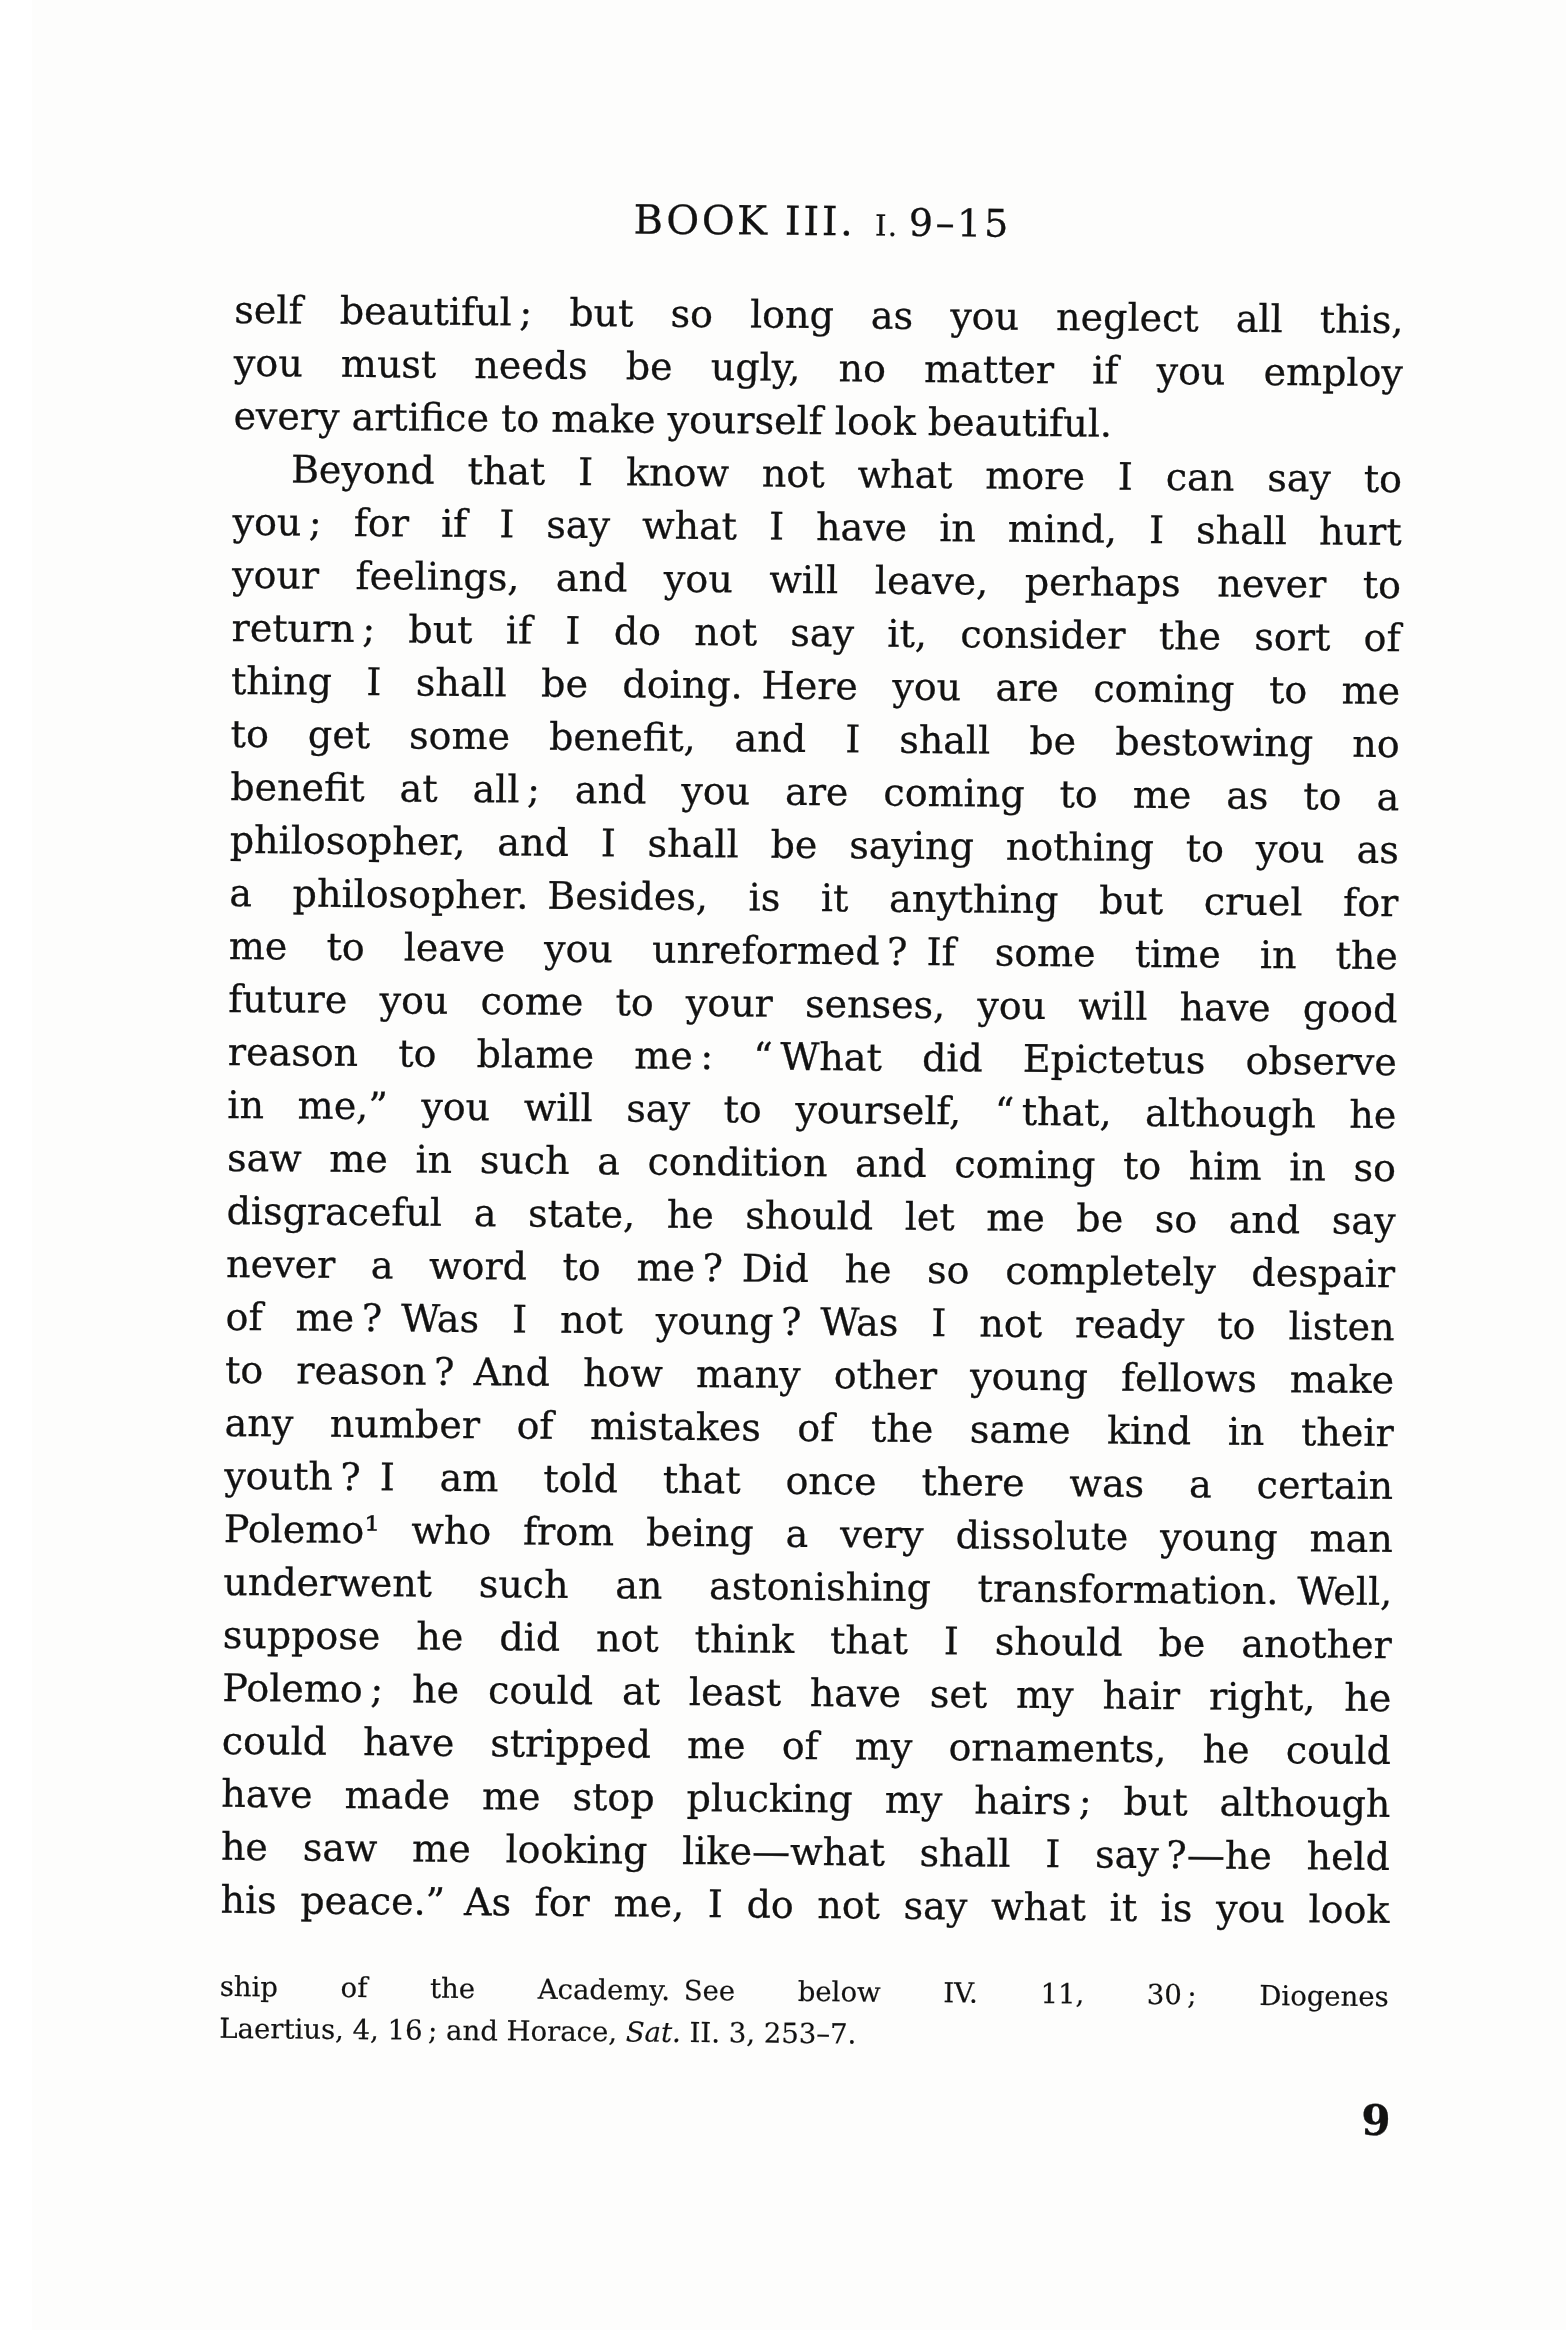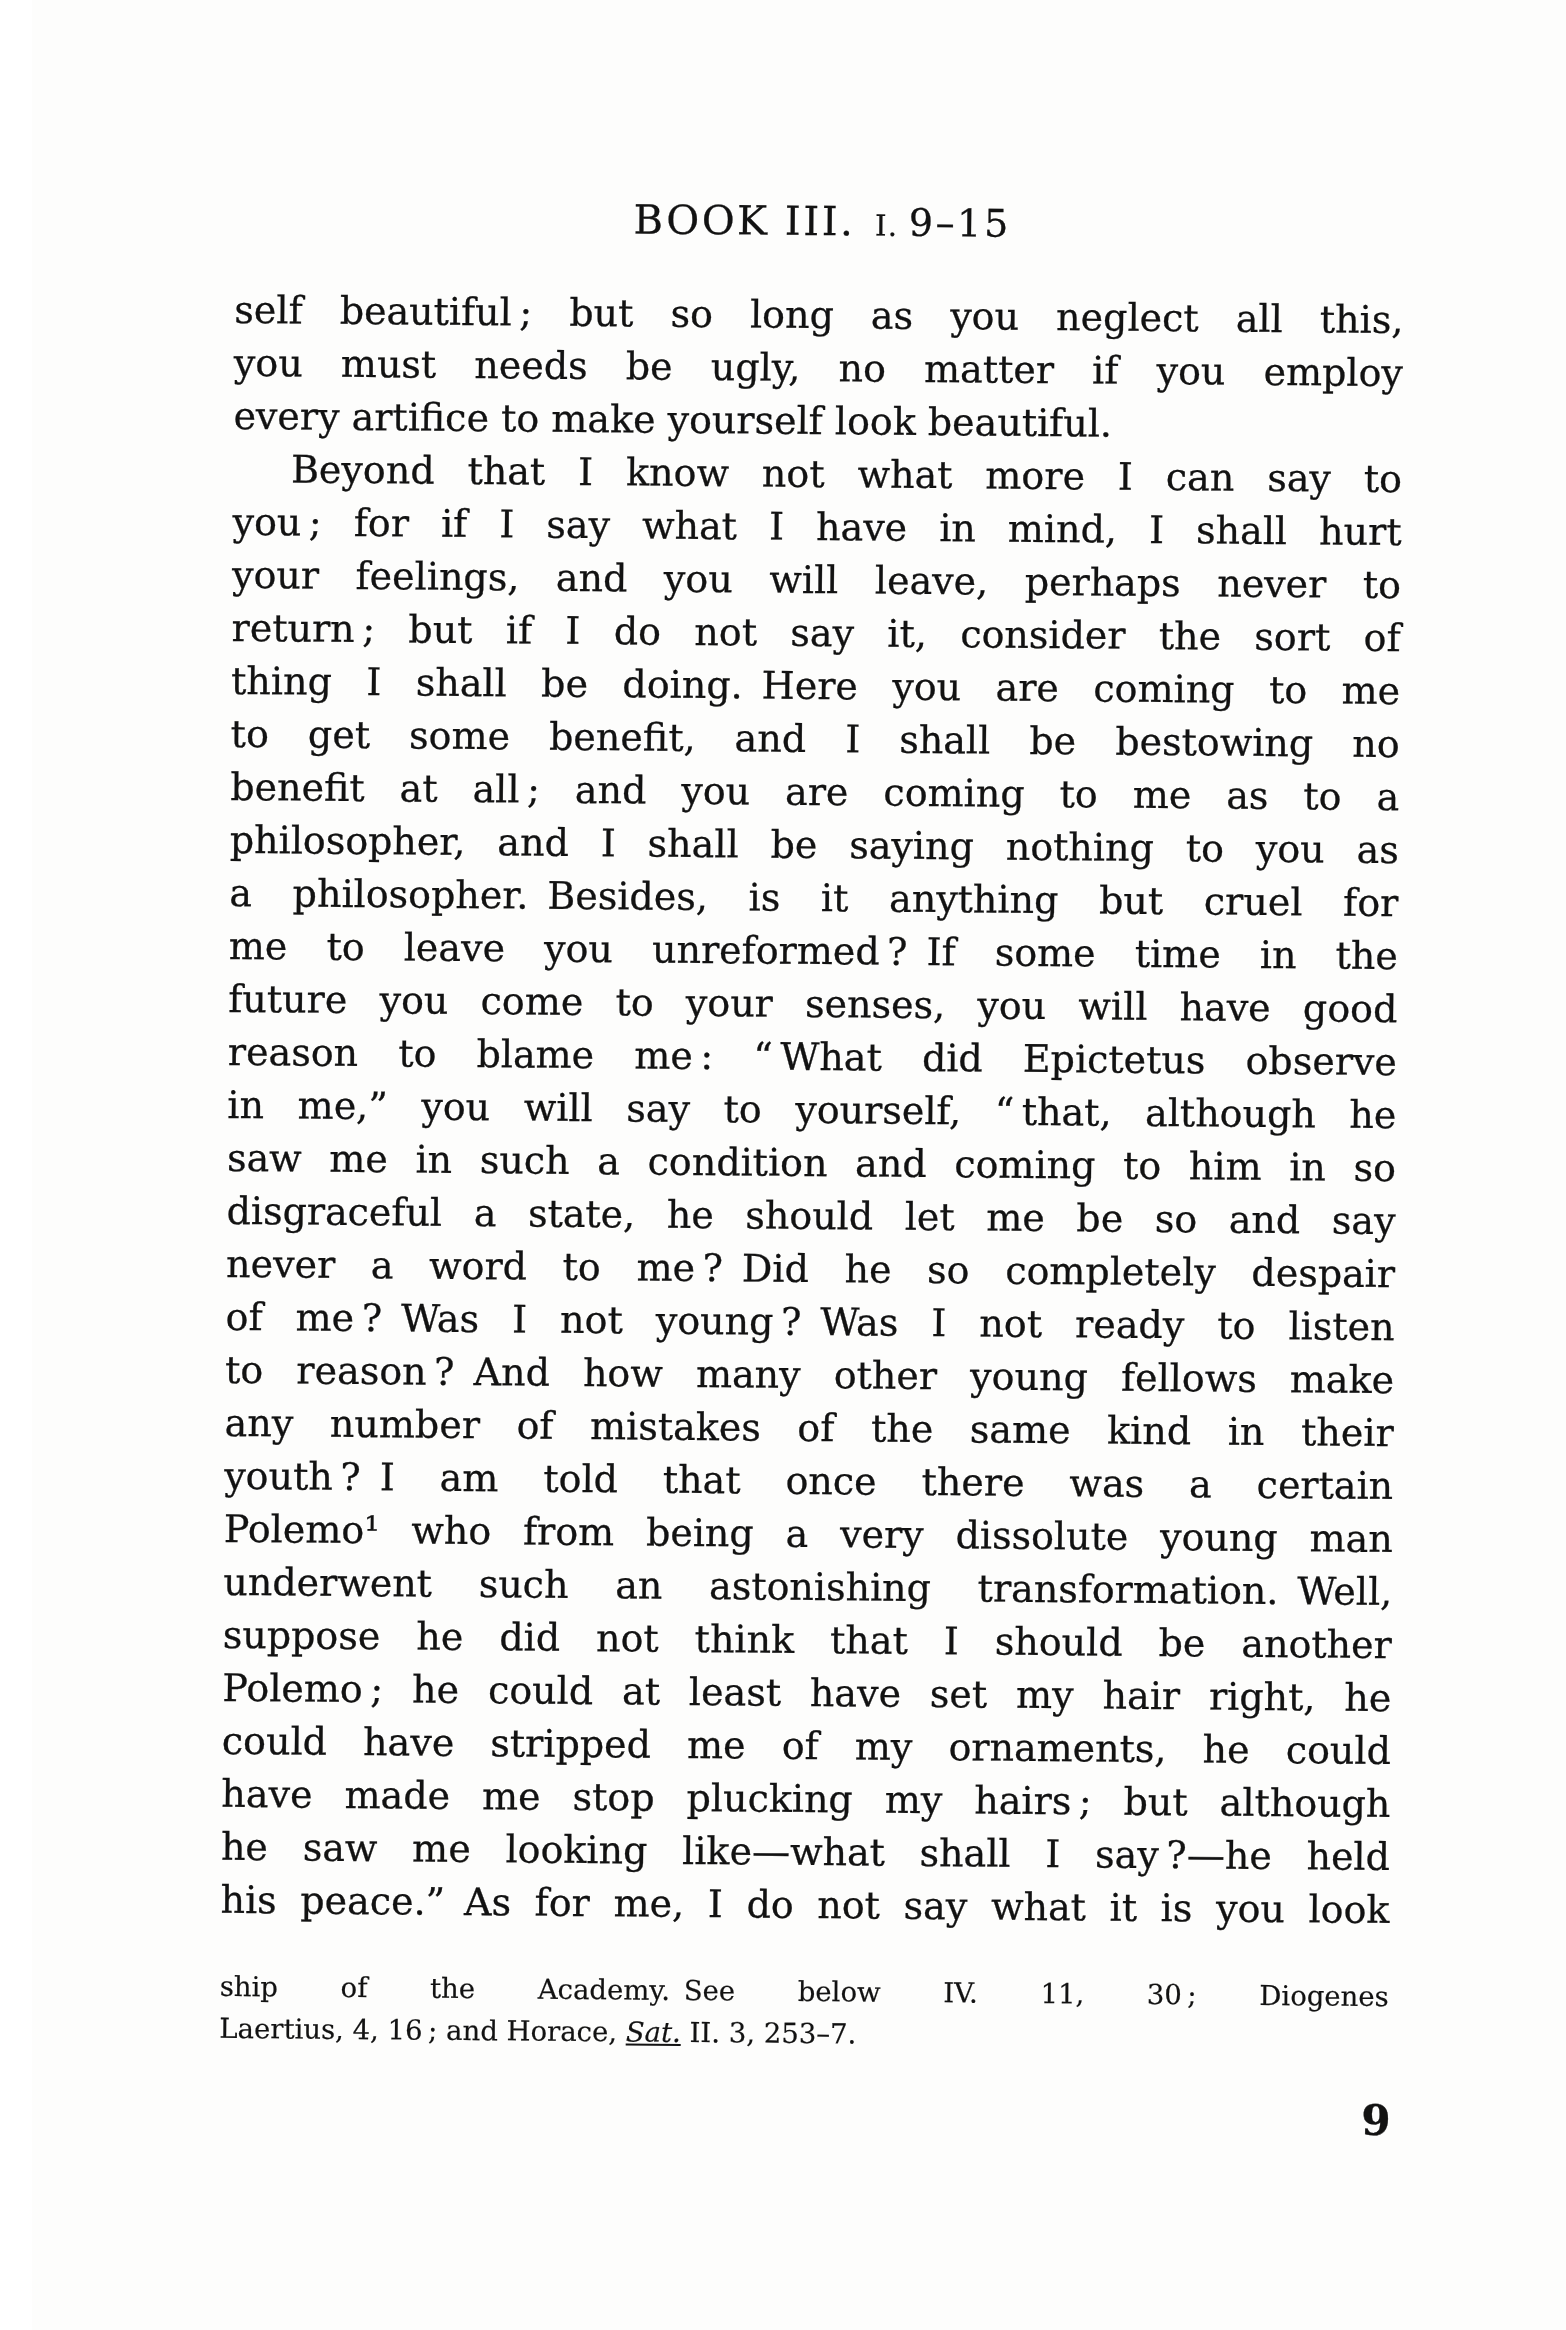--- a/index.html
+++ b/index.html
@@ -50,21 +50,21 @@
     font-size: 27.5px;
     line-height: 42px;
     -webkit-text-stroke: 0.2px #121212;
   }
   .line {
     text-align: justify;
     text-align-last: justify;
   }
   .line.no-just { text-align: left; text-align-last: left; }
   .line.indent  { text-indent: 58px; }
-  .line em { font-style: italic; text-decoration: underline; }
+  .line em { font-style: italic; }
   .page-number {
     position: absolute;
     top: 2091px;
     left: 1270px;
     width: 98px;
     text-align: right;
     font-size: 42px;
     font-weight: bold;
     -webkit-text-stroke: 0.3px #121212;
   }

